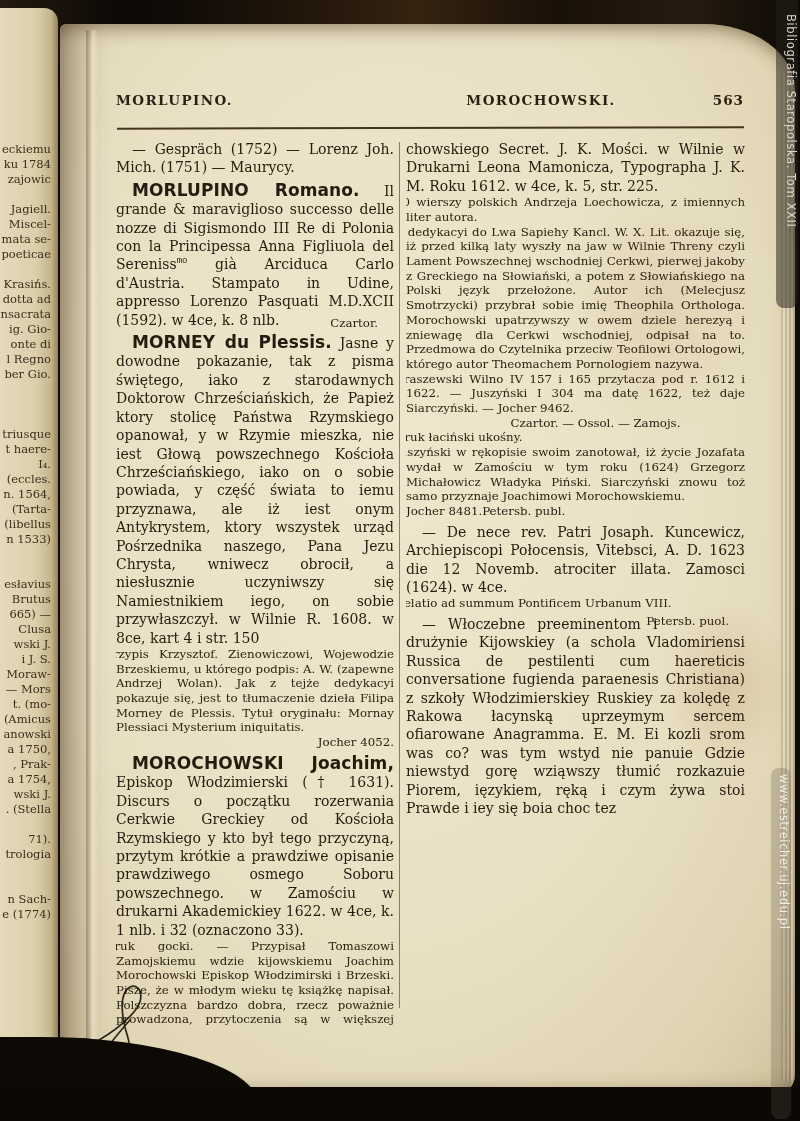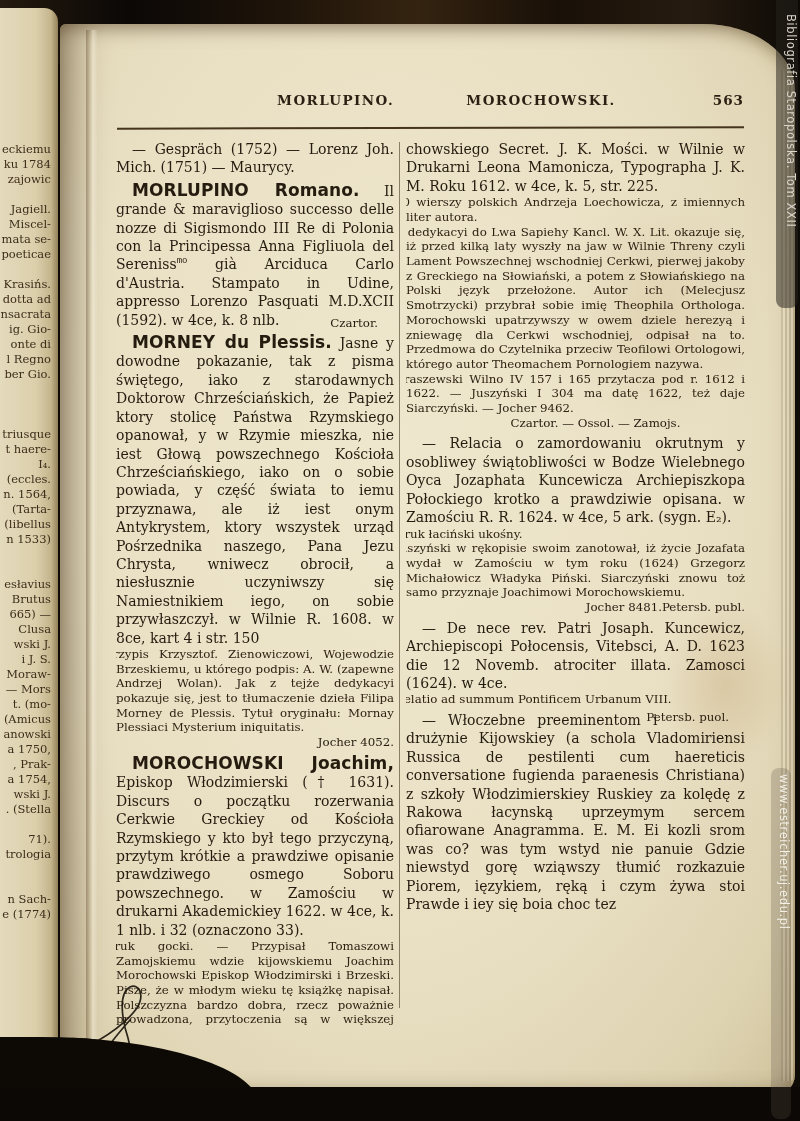--- a/index.html
+++ b/index.html
@@ -30,21 +30,21 @@
     background:linear-gradient(90deg,rgba(80,55,25,.38),transparent 42%,rgba(255,250,235,.4) 58%,transparent);}
   .edge-right{position:absolute;right:5px;top:70px;bottom:40px;width:14px;
     background:repeating-linear-gradient(90deg,rgba(120,100,60,.18) 0 2px,rgba(255,252,240,.22) 2px 4px);
     border-radius:0 40px 18px 0;}
   .stain-a{position:absolute;left:560px;top:180px;width:200px;height:260px;
     background:radial-gradient(ellipse at center,rgba(176,140,80,.16),transparent 70%);}
   .stain-b{position:absolute;left:660px;top:600px;width:130px;height:170px;
     background:radial-gradient(ellipse at center,rgba(170,120,60,.20),transparent 70%);}
   
   .head{position:absolute;top:92px;font-weight:700;font-size:13.5px;letter-spacing:1.4px;color:#2a1f12;}
-  .head-left{left:116px;width:278px;text-align:right;}
+  .head-left{left:116px;width:278px;text-align:left;}
   .head-right{left:406px;width:270px;text-align:center;}
   .pagenum{position:absolute;top:92px;left:640px;width:104px;text-align:right;
     font-weight:700;font-size:13.5px;letter-spacing:1px;color:#2a1f12;}
   .rule{position:absolute;left:117px;top:127px;width:627px;height:2px;background:#45351f;
     transform:rotate(-.12deg);}
   .divider{position:absolute;left:399px;top:142px;height:866px;width:1px;background:rgba(70,55,35,.6);}
   
   .col{position:absolute;top:140px;height:885px;overflow:hidden;color:#261b0f;
     font-size:14px;line-height:18.4px;text-align:justify;}
   .col-left{left:116px;width:278px;}
@@ -52,21 +52,21 @@
   .col p{margin:0;}
   p.body-para{margin-top:4px;text-indent:16px;}
   p.no-indent{margin-top:0;text-indent:0;}
   .hw{font-family:"DejaVu Sans",sans-serif;font-weight:700;font-size:17px;letter-spacing:.1px;}
   .sup{font-size:9px;vertical-align:super;line-height:0;font-family:Liberation Mono, monospace;}
   .note{font-size:11.8px;line-height:14.7px;margin:3px 0 0 24px;text-indent:-11px;
     text-align:justify;color:#2e2213;}
   .note-ref{font-size:11.8px;line-height:14.7px;margin:1px 0 0 8px;text-align:right;}
   .attr-line{font-size:11.8px;line-height:14.7px;margin-top:2px;text-align:center;padding-left:70px;}
   .attr-inline{float:right;font-size:11.8px;margin:3px 16px 0 0;font-family:"DejaVu Serif",serif;font-weight:400;}
-  .split{display:flex;justify-content:flex-end;font-size:11.8px;line-height:14.7px;
+  .split{display:flex;justify-content:flex-start;font-size:11.8px;line-height:14.7px;
     margin:2px 14px 0 0;}
   
   .wm{writing-mode:vertical-rl;font-family:"DejaVu Sans",sans-serif;font-size:11.5px;
     letter-spacing:.6px;text-align:left;}
   .wm-top{position:absolute;top:0;right:2px;width:22px;height:294px;padding-top:14px;
     background:rgba(38,34,29,.52);border-radius:0 0 8px 8px;color:#d9d5cb;}
   .wm-bottom{position:absolute;top:768px;right:9px;width:20px;height:345px;padding-top:6px;
     background:rgba(95,86,72,.26);border-radius:8px;color:rgba(252,250,244,.88);}
   .signature{position:absolute;left:40px;top:978px;}
 </style>
@@ -166,21 +166,20 @@
     <p class="note">Druk gocki. — Przypisał Tomaszowi Zamojskiemu wdzie kijowskiemu Joachim Morochowski Episkop Włodzimirski i Brzeski. Pisze, że w młodym wieku tę książkę napisał. Polszczyzna bardzo dobra, rzecz poważnie prowadzona, przytoczenia są w większej części po grecku oddrukowane.</p>
 
   </div>
 
   <div class="col col-right">
     <p class="no-indent">chowskiego Secret. J. K. Mości. w Wilnie w Drukarni Leona Mamonicza, Typographa J. K. M. Roku 1612. w 4ce, k. 5, str. 225.</p>
     <p class="note">10 wierszy polskich Andrzeja Loechowicza, z imiennych liter autora.</p>
     <p class="note">Z dedykacyi do Lwa Sapiehy Kancl. W. X. Lit. okazuje się, iż przed kilką laty wyszły na jaw w Wilnie Threny czyli Lament Powszechnej wschodniej Cerkwi, pierwej jakoby z Greckiego na Słowiański, a potem z Słowiańskiego na Polski język przełożone. Autor ich (Melecjusz Smotrzycki) przybrał sobie imię Theophila Orthologa. Morochowski upatrzywszy w owem dziele herezyą i zniewagę dla Cerkwi wschodniej, odpisał na to. Przedmowa do Czytelnika przeciw Teofilowi Ortologowi, którego autor Theomachem Pornologiem nazywa.</p>
     <p class="note">Kraszewski Wilno IV 157 i 165 przytacza pod r. 1612 i 1622. — Juszyński I 304 ma datę 1622, też daje Siarczyński. — Jocher 9462.</p>
     <p class="attr-line" style="padding-left:40px">Czartor. — Ossol. — Zamojs.</p>
-    <p class="body-para">— Relacia o zamordowaniu okrutnym y osobliwey świątobliwości w Bodze Wielebnego Oyca Jozaphata Kuncewicza Archiepiszkopa Połockiego krotko a prawdziwie opisana. w Zamościu R. R. 1624. w 4ce, 5 ark. (sygn. E₂).</p>
     <p class="note">Druk łaciński ukośny.</p>
     <p class="note">Juszyński w rękopisie swoim zanotował, iż życie Jozafata wydał w Zamościu w tym roku (1624) Grzegorz Michałowicz Władyka Piński. Siarczyński znowu toż samo przyznaje Joachimowi Morochowskiemu.</p>
     <p class="split">
       <span>Jocher 8481.</span>
       <span>Petersb. publ.</span>
     </p>
     <p class="body-para">— De nece rev. Patri Josaph. Kuncewicz, Archiepiscopi Połocensis, Vitebsci, A. D. 1623 die 12 Novemb. atrociter illata. Zamosci (1624). w 4ce.</p>
     <p class="note">
       <span>Relatio ad summum Pontificem Urbanum VIII.</span>
       <span class="attr-inline">Petersb. puol.</span>

